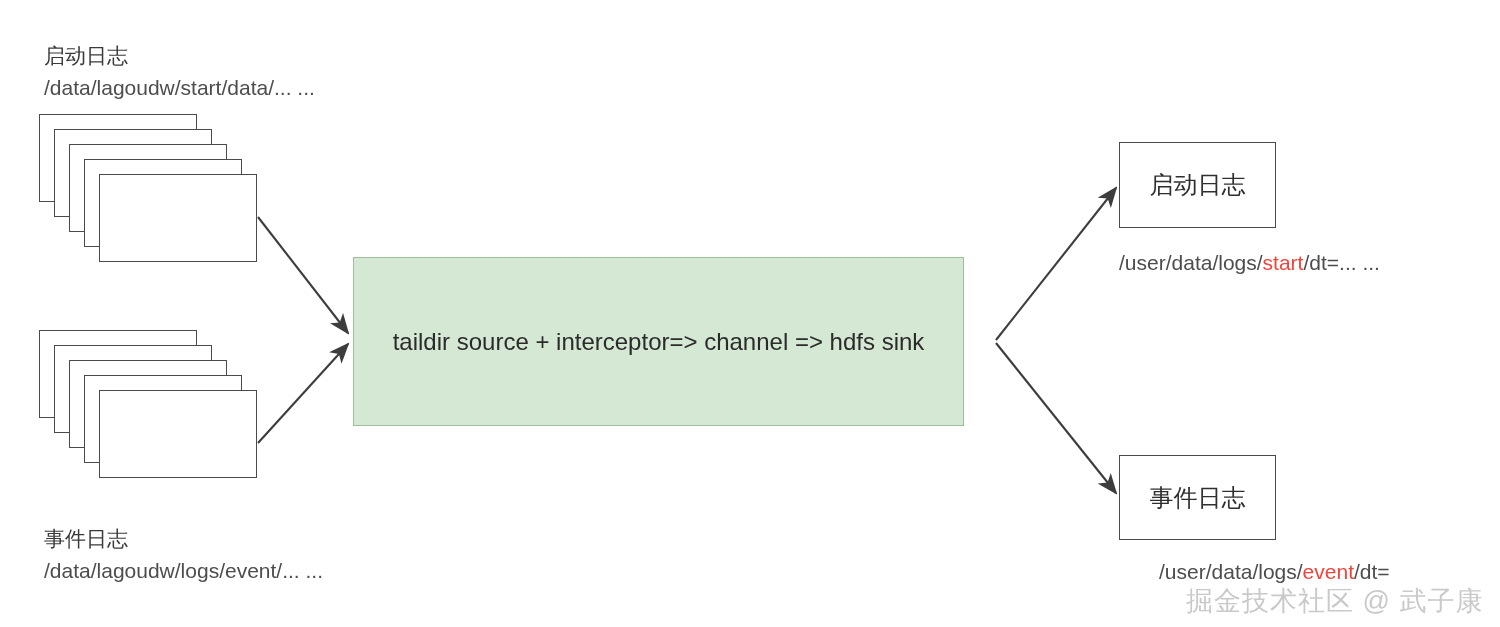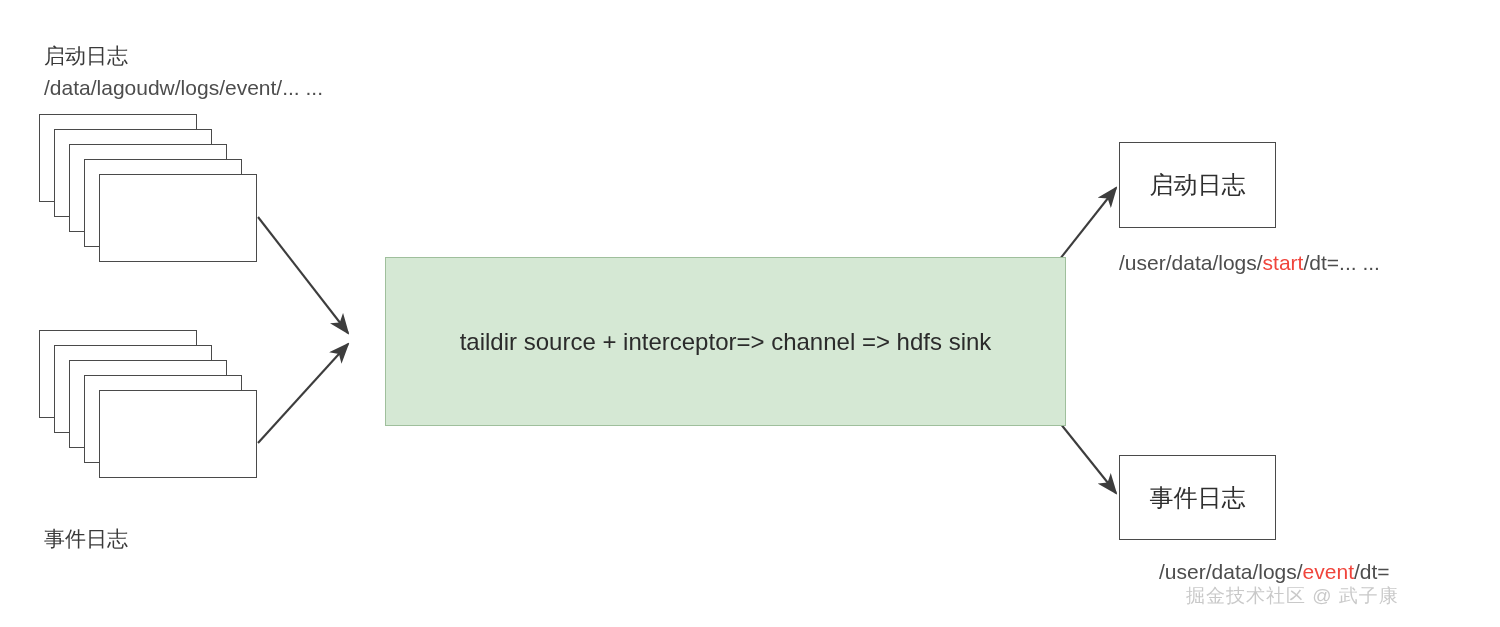--- a/index.html
+++ b/index.html
@@ -100,21 +100,21 @@
   .out-box-text {
     color: #2f2f2f;
     font-size: 24px;
     white-space: nowrap;
   }
 
   
   .watermark {
     position: absolute;
     color: rgba(120,120,120,0.40);
-    font-size: 19px;
+    font-size: 27px;
     white-space: nowrap;
     letter-spacing: 1px;
     user-select: none;
   }
 </style>
 </head>
 <body>
 
 <div id="canvas">
 
@@ -129,44 +129,45 @@
 
     <line x1="258" y1="443" x2="348" y2="344" stroke="#3d3d3d" stroke-width="2.1" marker-end="url(#arrowhead)"></line>
 
     <line x1="996" y1="340" x2="1116" y2="188" stroke="#3d3d3d" stroke-width="2.1" marker-end="url(#arrowhead)"></line>
 
     <line x1="996" y1="343" x2="1116" y2="493" stroke="#3d3d3d" stroke-width="2.1" marker-end="url(#arrowhead)"></line>
   </svg>
 
   <div class="label-block" style="left:44px; top:40px;">
     <div class="label-title">启动日志</div>
-    <div class="label-path">/data/lagoudw/logs/event/... ...</div>
+    <div class="label-path">/data/lagoudw/start/data/... ...</div>
   </div>
 
   <div class="pile" style="left:39px; top:114px;">
     <div class="sheet s1"></div>
     <div class="sheet s2"></div>
     <div class="sheet s3"></div>
     <div class="sheet s4"></div>
     <div class="sheet s5"></div>
   </div>
 
   <div class="pile" style="left:39px; top:330px;">
     <div class="sheet s1"></div>
     <div class="sheet s2"></div>
     <div class="sheet s3"></div>
     <div class="sheet s4"></div>
     <div class="sheet s5"></div>
   </div>
 
   <div class="label-block" style="left:44px; top:523px;">
     <div class="label-title">事件日志</div>
+    <div class="label-path">/data/lagoudw/logs/event/... ...</div>
   </div>
 
-  <div class="process-box" style="left:353px; top:257px; width:681px; height:169px;margin-left:32px;">
+  <div class="process-box" style="left:353px; top:257px; width:611px; height:169px;">
     <span class="process-text">taildir source + interceptor=&gt; channel =&gt; hdfs sink</span>
   </div>
 
   <div class="out-box" style="left:1119px; top:142px; width:157px; height:86px;">
     <span class="out-box-text">启动日志</span>
   </div>
 
   <div class="label-block" style="left:1119px; top:248px;">
     <span>/user/data/logs/</span><span class="hl-red">start</span><span>/dt=... ...</span>
   </div>

